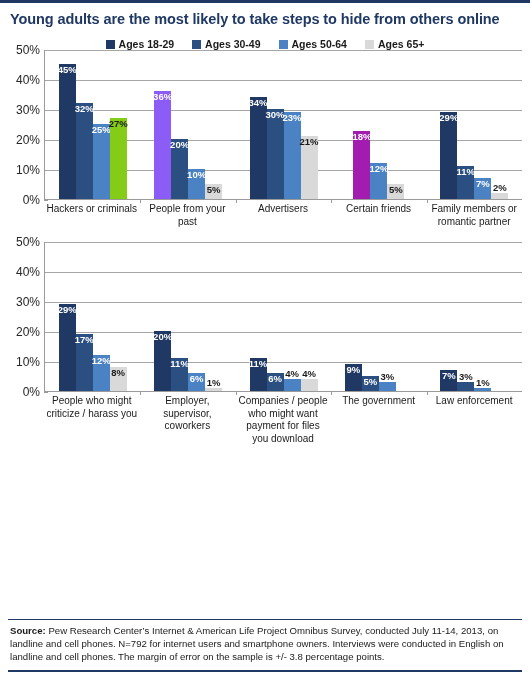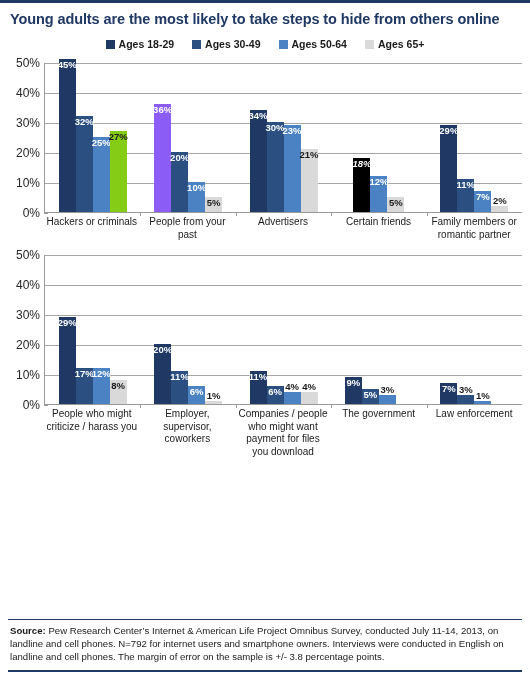--- a/index.html
+++ b/index.html
@@ -37,21 +37,21 @@
     line-height: 1.35;
     padding: 4px 2px 0 2px;
   }
   
   .legend {
     display: flex;
     justify-content: center;
     align-items: center;
     gap: 18px;
     margin-top: 10px;
-    margin-bottom: 13px;
+    margin-bottom: 0;
   }
   .legend-item { display: flex; align-items: center; gap: 4px; }
   .legend-swatch { width: 9px; height: 9px; display: inline-block; }
   .legend-label { font-size: 10.5px; font-weight: bold; color: #1a1a1a; }
 
   
   .chart-block { position: relative; }
   .plot-wrap { display: flex; }
   .y-axis {
     width: 36px;
@@ -193,21 +193,21 @@
         </div>
         <div class="plot" style="height: 150px;">
           <div class="gridline" style="top: 0px;"></div>
           <div class="gridline" style="top: 30px;"></div>
           <div class="gridline" style="top: 60px;"></div>
           <div class="gridline" style="top: 90px;"></div>
           <div class="gridline" style="top: 120px;"></div>
           <div class="groups">
             <div class="group">
               <div class="bars">
-                <div class="bar lightbg" style="height: 153px; background: rgb(31, 56, 100);">
+                <div class="bar lightbg" style="height: 135px; background: rgb(31, 56, 100);">
                   <span class="val">45%</span>
                 </div>
                 <div class="bar lightbg" style="height: 96px; background: rgb(43, 79, 129);">
                   <span class="val">32%</span>
                 </div>
                 <div class="bar lightbg" style="height: 75px; background: rgb(74, 130, 195);">
                   <span class="val">25%</span>
                 </div>
                 <div class="bar darkbg" style="height: 81px; background: #84cc16;">
                   <span class="val">27%</span>
@@ -244,21 +244,21 @@
                   <span class="val">23%</span>
                 </div>
                 <div class="bar darkbg" style="height: 63px; background: rgb(217, 217, 217);">
                   <span class="val">21%</span>
                 </div>
               </div>
             </div>
             <div class="group">
               <div class="group-sep"></div>
               <div class="bars">
-                <div class="bar lightbg" style="height: 54px; background: #000000; font-style: italic;">
+                <div class="bar lightbg" style="height: 68px; background: #a21caf;">
                   <span class="val">18%</span>
                 </div>
                 <div class="bar lightbg" style="height: 36px; background: rgb(74, 130, 195);">
                   <span class="val">12%</span>
                 </div>
                 <div class="bar darkbg" style="height: 15px; background: rgb(217, 217, 217);">
                   <span class="val">5%</span>
                 </div>
               </div>
             </div>
@@ -312,21 +312,21 @@
           <div class="gridline" style="top: 30px;"></div>
           <div class="gridline" style="top: 60px;"></div>
           <div class="gridline" style="top: 90px;"></div>
           <div class="gridline" style="top: 120px;"></div>
           <div class="groups">
             <div class="group">
               <div class="bars">
                 <div class="bar lightbg" style="height: 87px; background: rgb(31, 56, 100);">
                   <span class="val">29%</span>
                 </div>
-                <div class="bar lightbg" style="height: 36px; background: rgb(43, 79, 129);">
+                <div class="bar lightbg" style="height: 57px; background: rgb(43, 79, 129);">
                   <span class="val">17%</span>
                 </div>
                 <div class="bar lightbg" style="height: 36px; background: rgb(74, 130, 195);">
                   <span class="val">12%</span>
                 </div>
                 <div class="bar darkbg" style="height: 24px; background: rgb(217, 217, 217);">
                   <span class="val">8%</span>
                 </div>
               </div>
             </div>

